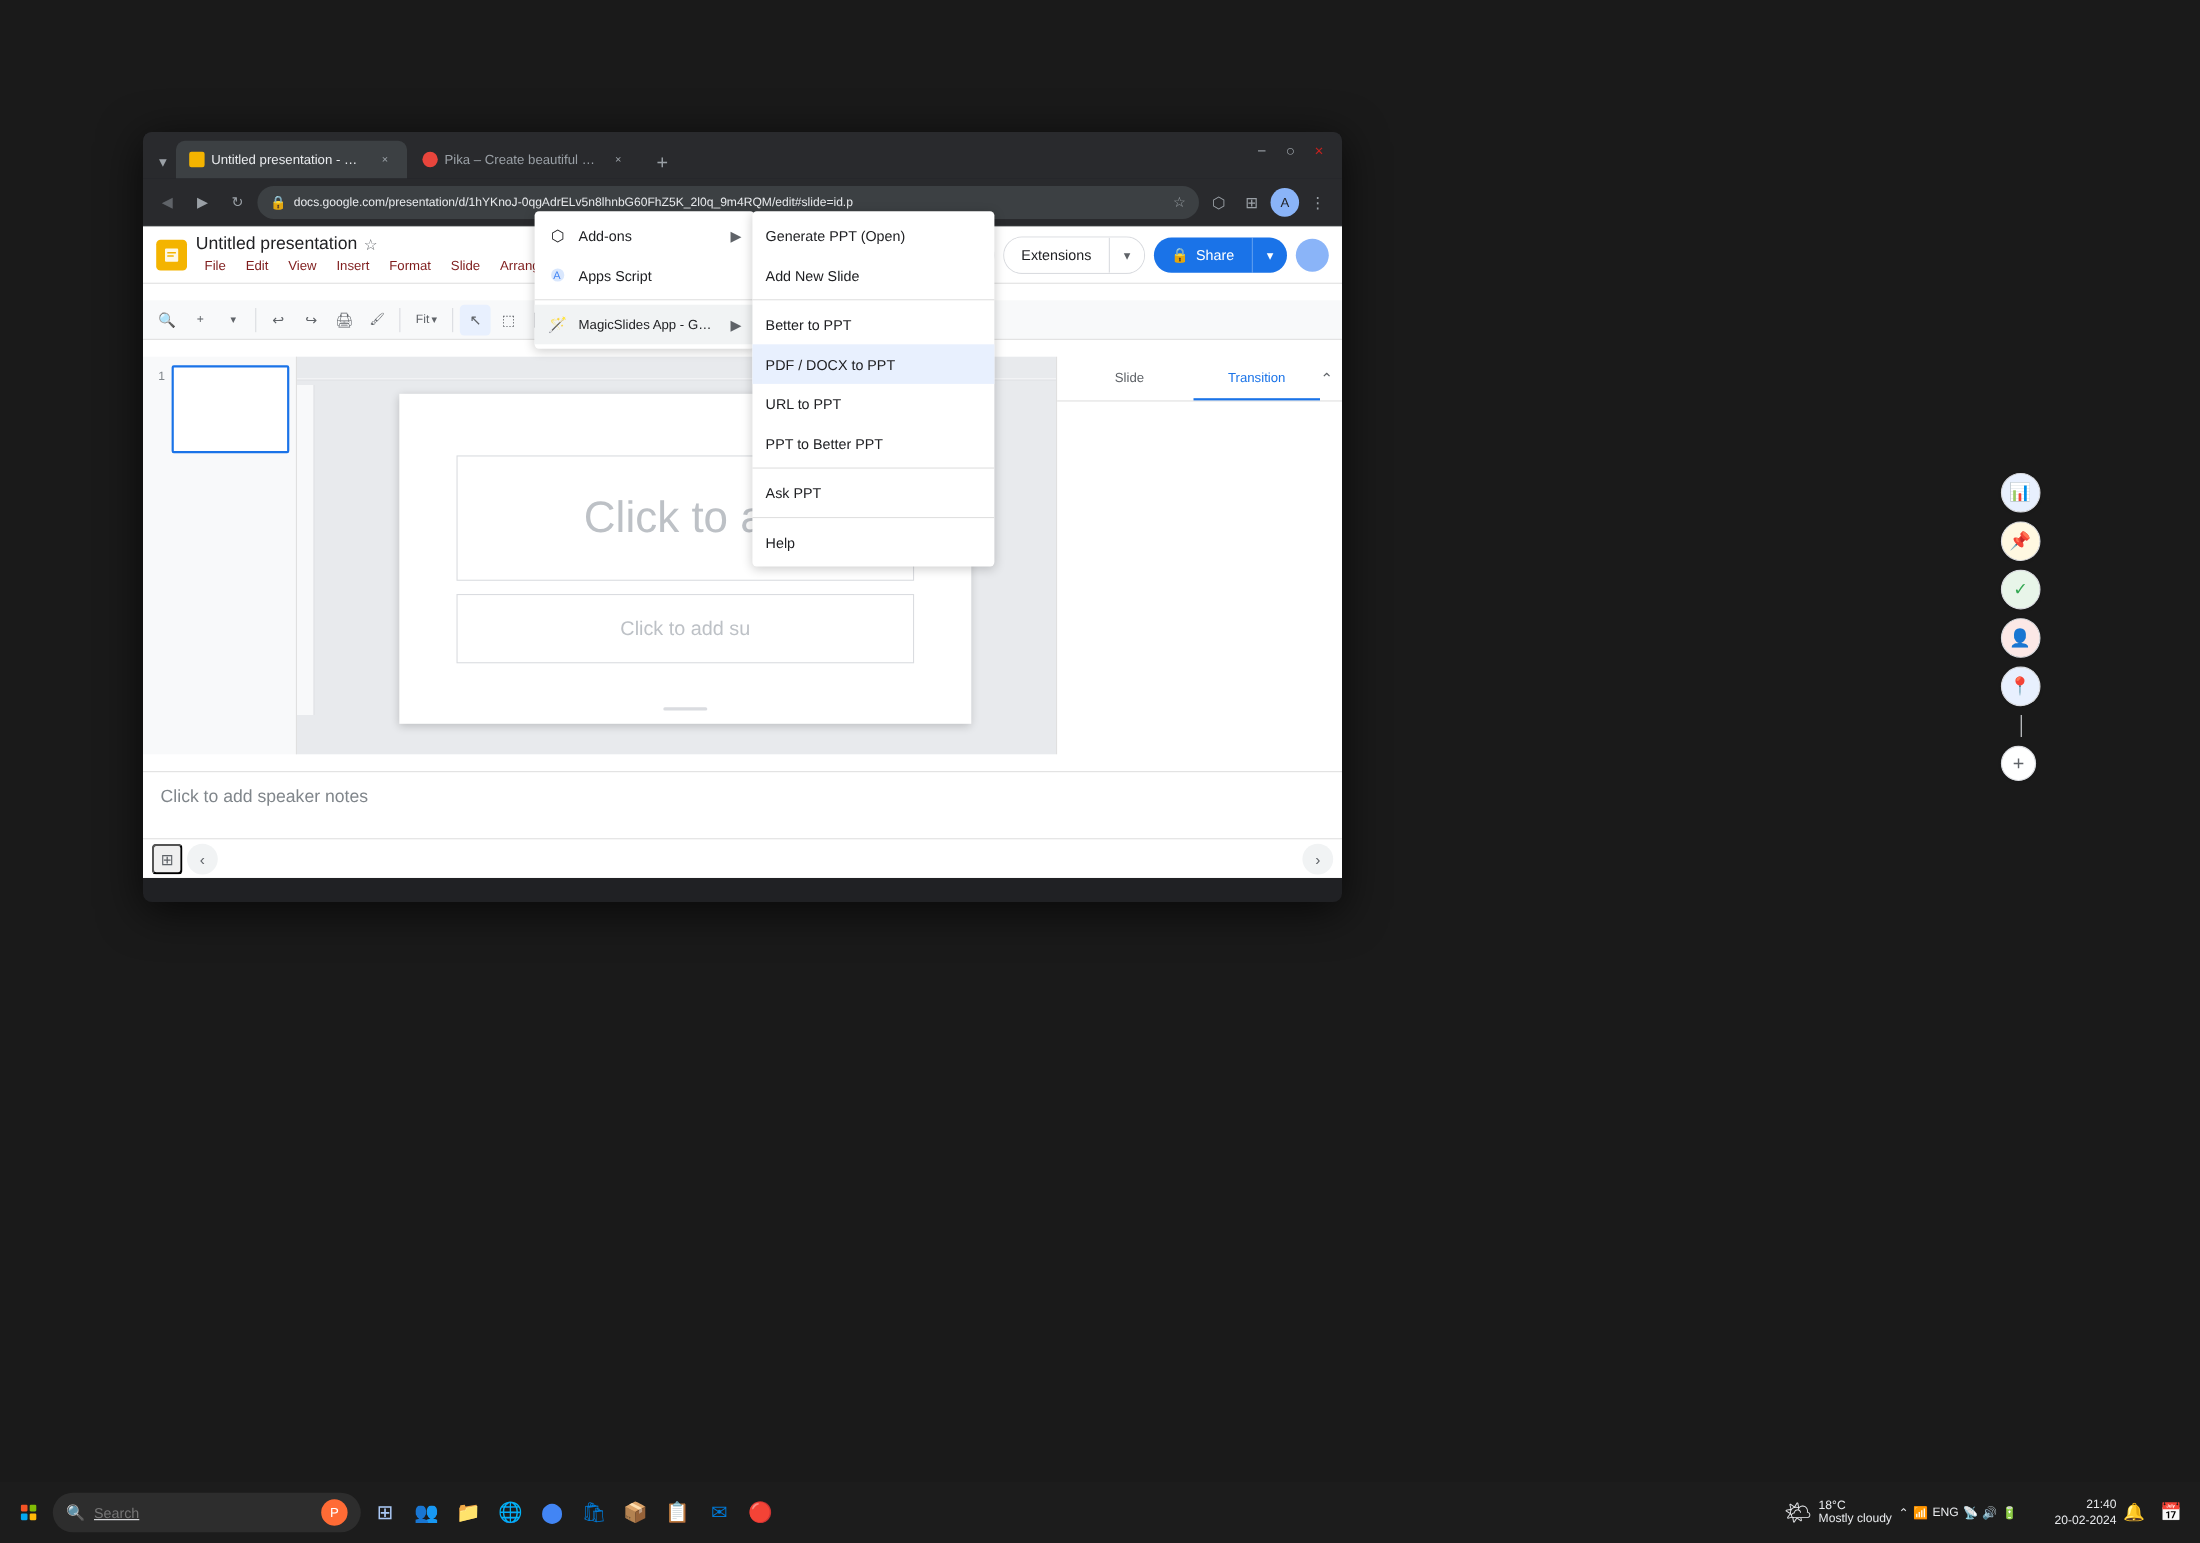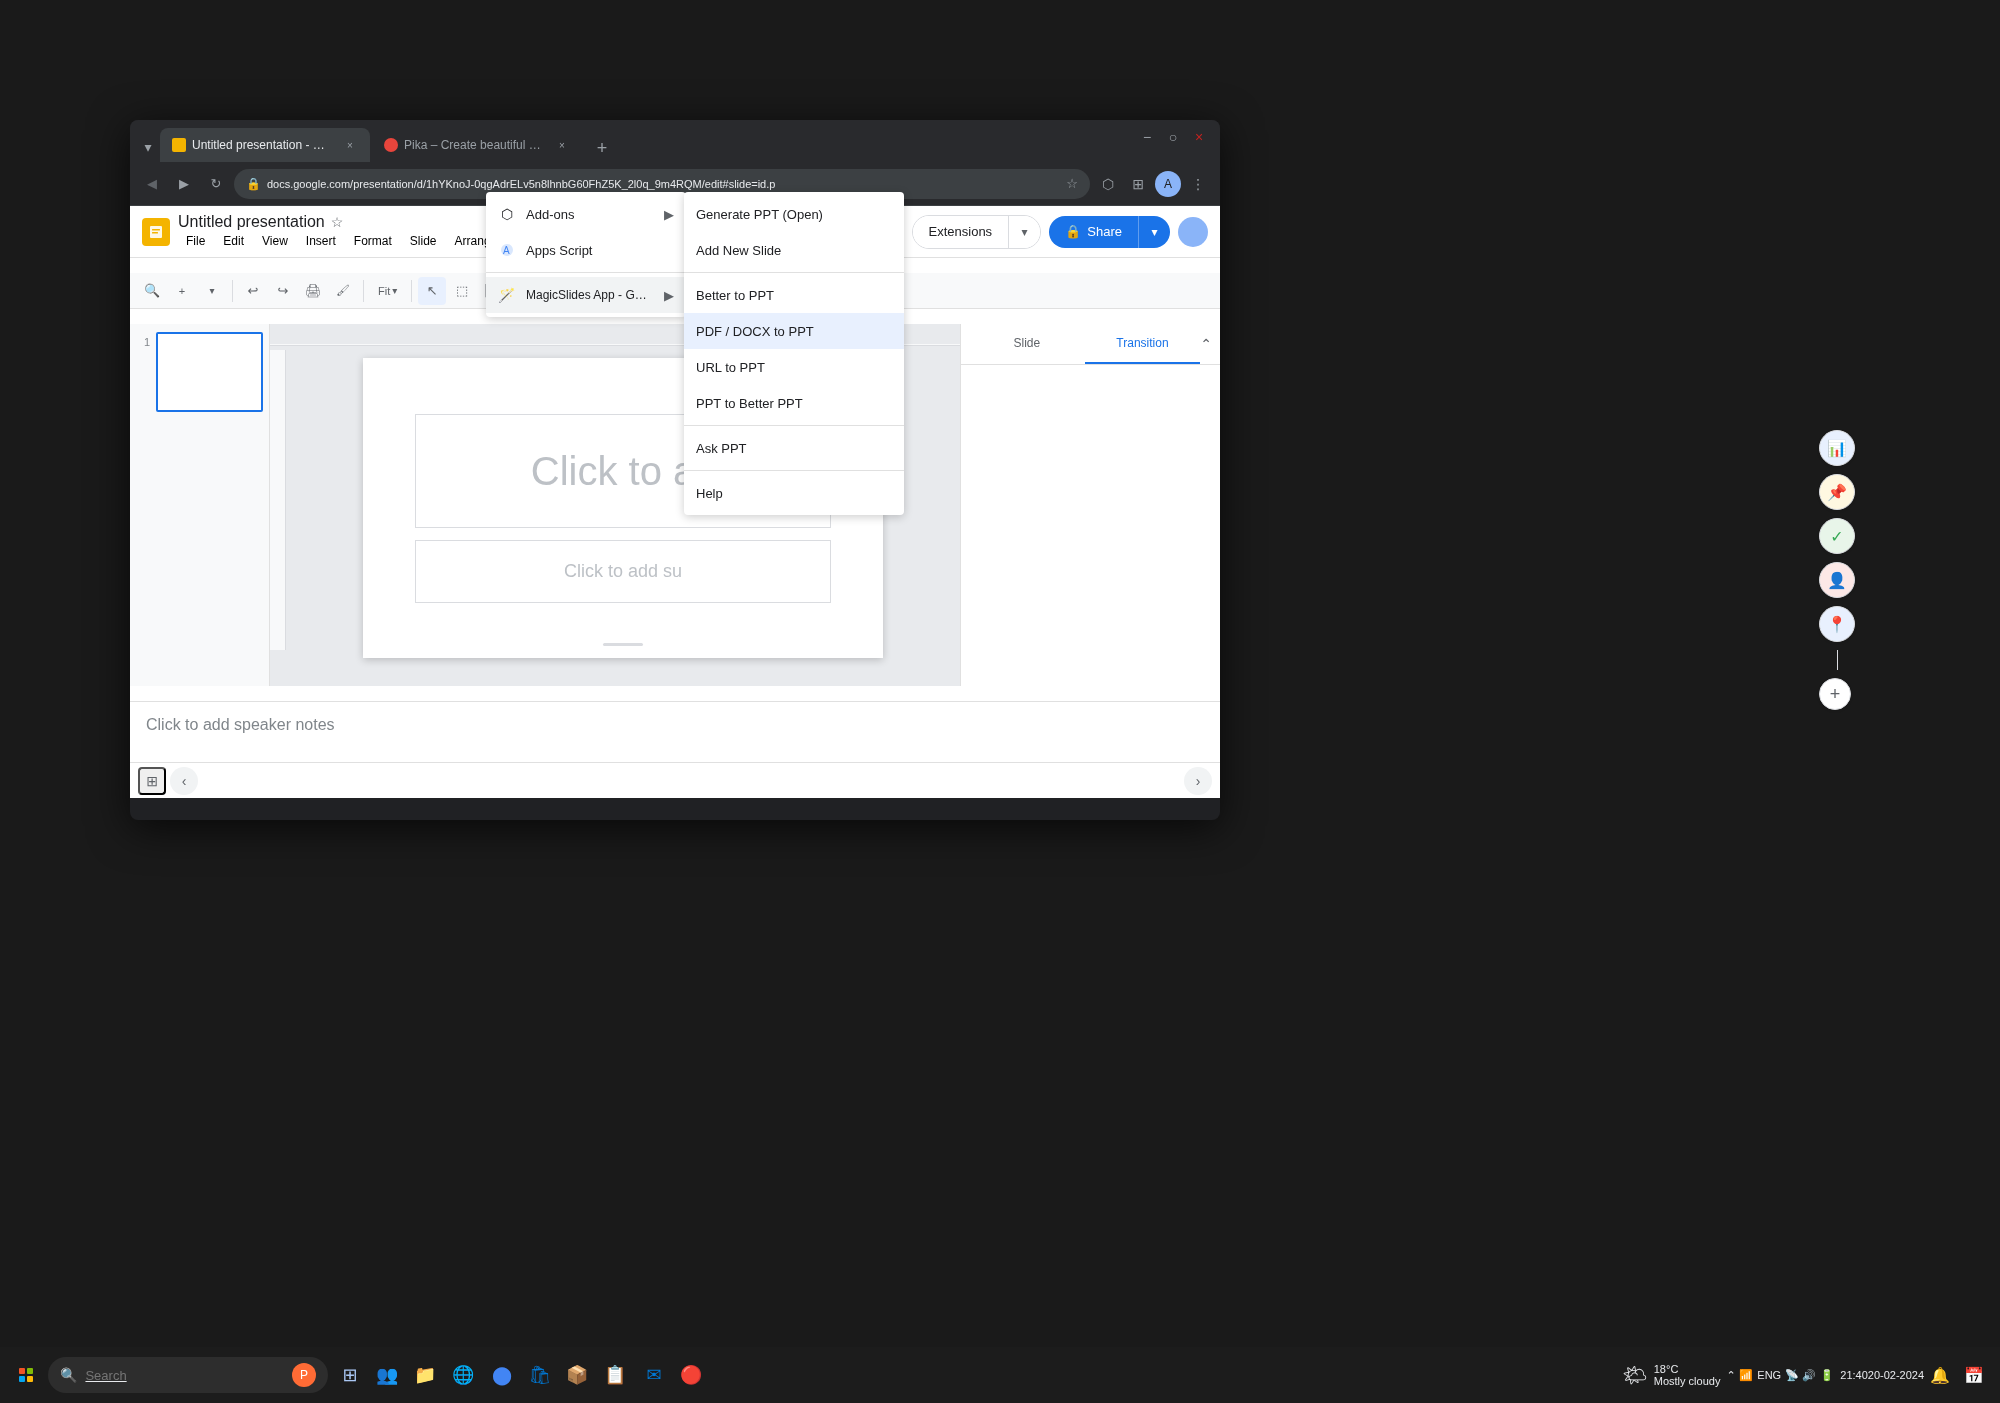--- a/index.html
+++ b/index.html
@@ -207,21 +207,21 @@
     .slides-title-star { color: #5f6368; font-size: 14px; cursor: pointer; }
     .slides-menu-bar {
       display: flex;
       align-items: center;
       gap: 2px;
       font-size: 12px;
     }
     .menu-item {
       padding: 3px 8px;
       border-radius: 4px;
-      color: #000000;
+      color: #7f1d1d;
       cursor: pointer;
       font-size: 12px;
     }
     .menu-item.active { background: #e8f0fe; color: #1a73e8; }
     .spacer { flex: 1; }
     .header-right {
       display: flex;
       align-items: center;
       gap: 8px;
     }
@@ -662,26 +662,27 @@
     }
     .taskbar-sys-icons {
       display: flex;
       align-items: center;
       gap: 4px;
       color: #e8eaed;
       font-size: 11px;
     }
     .taskbar-clock {
       display: flex;
-      flex-direction: row;
+      flex-direction: column;
       align-items: flex-end;
       color: #e8eaed;
       font-size: 11px;
       line-height: 1.3;
       cursor: pointer;
+      margin-left: 28px;
     }
     .taskbar-notification {
       color: #e8eaed;
       font-size: 16px;
       cursor: pointer;
     }
     .weather-widget {
       display: flex;
       align-items: center;
       gap: 6px;

